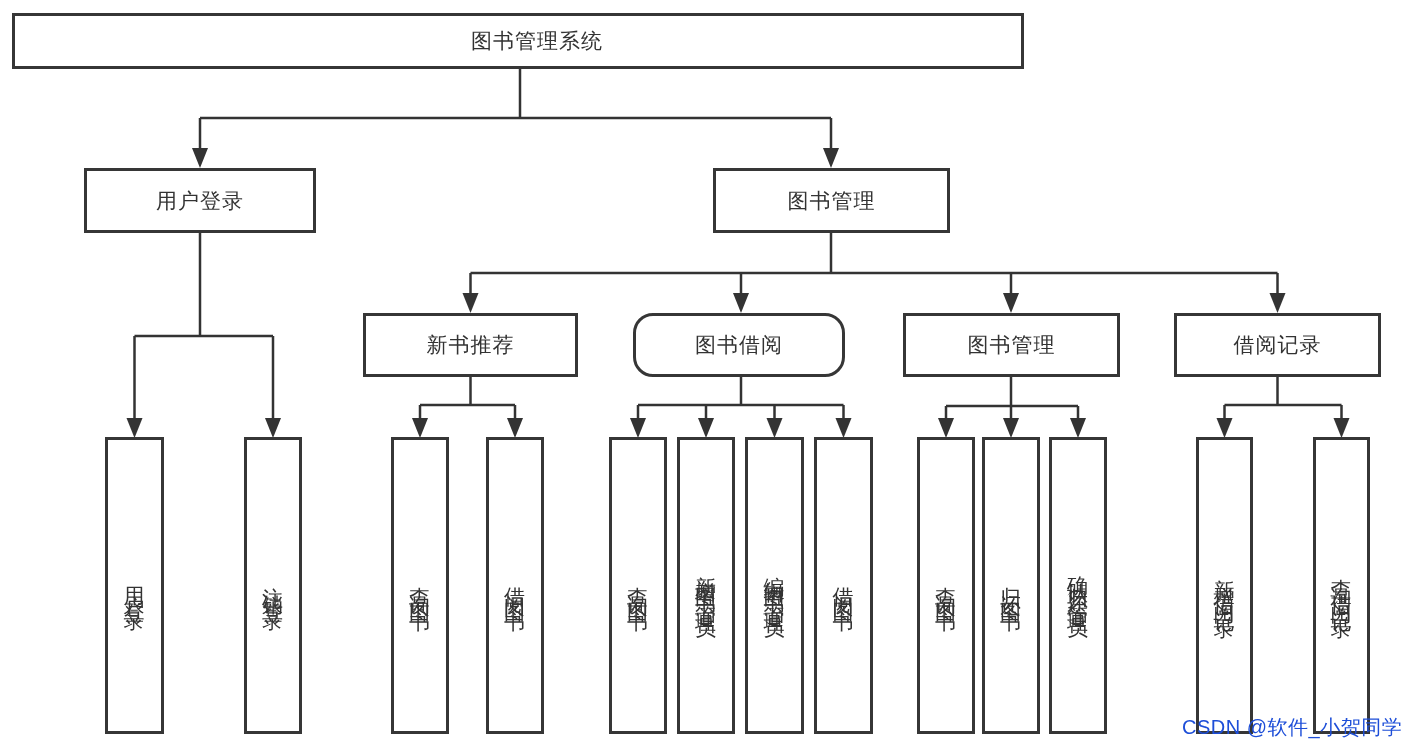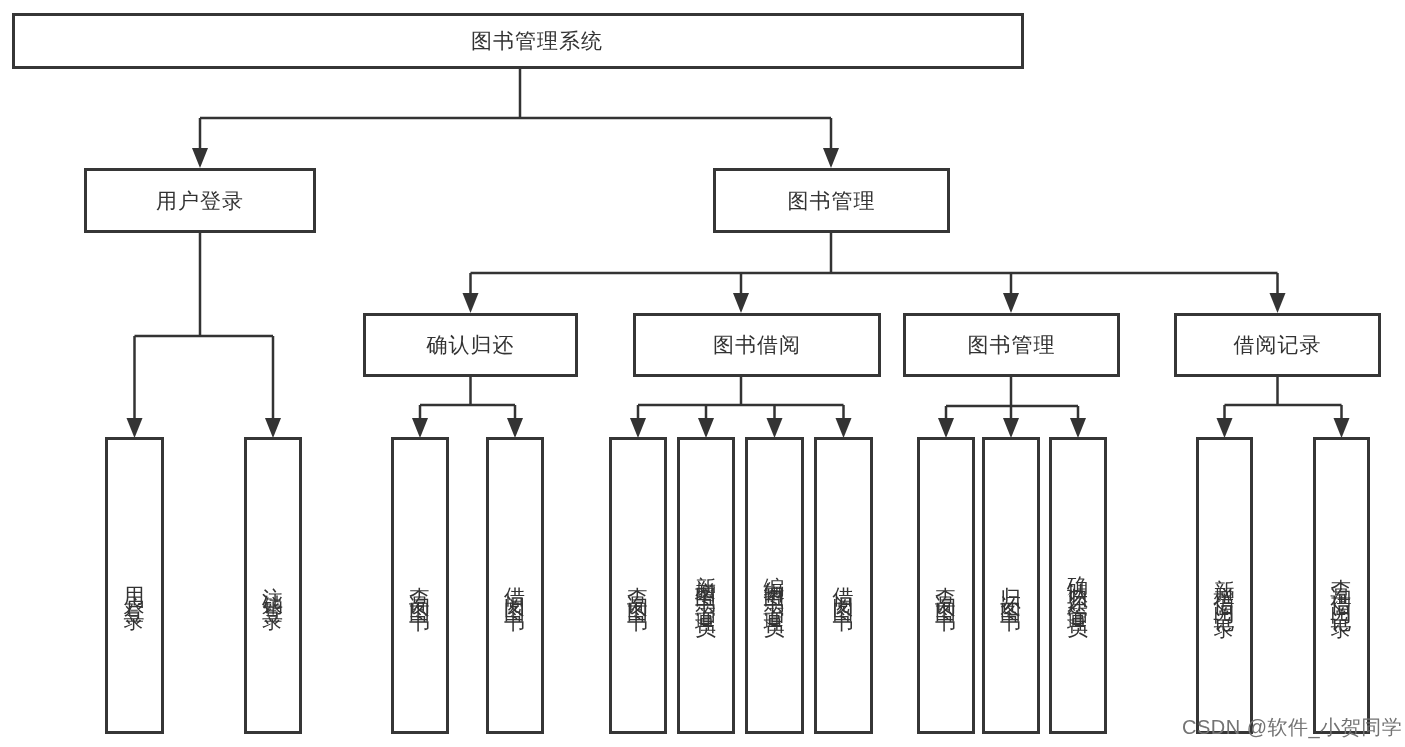--- a/index.html
+++ b/index.html
@@ -45,21 +45,21 @@
     white-space: nowrap;
   }
   .vbox.tight .vlabel {
     letter-spacing: 6px;
   }
   #watermark {
     position: absolute;
     left: 1182px;
     top: 714px;
     font-size: 20px;
-    color: #737373;
+    color: #1d4ed8;
     white-space: nowrap;
     z-index: 5;
     letter-spacing: 0.5px;
   }
 </style>
 </head>
 <body>
 
 <div id="stage">
 
@@ -134,23 +134,23 @@
   </div>
 
   <div class="node hbox" style="left:84px; top:168px; width:232px; height:65px;">
     <span>用户登录</span>
   </div>
   <div class="node hbox" style="left:713px; top:168px; width:237px; height:65px;font-family:Liberation Serif, serif;">
     <span>图书管理</span>
   </div>
 
   <div class="node hbox" style="left:363px; top:313px; width:215px; height:64px;">
-    <span>确认归还</span>
-  </div>
-  <div class="node hbox" style="left:633px; top:313px; width:248px; height:64px;">
+    <span>新书推荐</span>
+  </div>
+  <div class="node hbox" style="left:633px; top:313px; width:212px; height:64px;border-radius:20px;">
     <span>图书借阅</span>
   </div>
   <div class="node hbox" style="left:903px; top:313px; width:217px; height:64px;">
     <span>图书管理</span>
   </div>
   <div class="node hbox" style="left:1174px; top:313px; width:207px; height:64px;">
     <span>借阅记录</span>
   </div>
 
   <div class="node vbox" style="left:105px; top:437px; width:59px; height:297px;">

